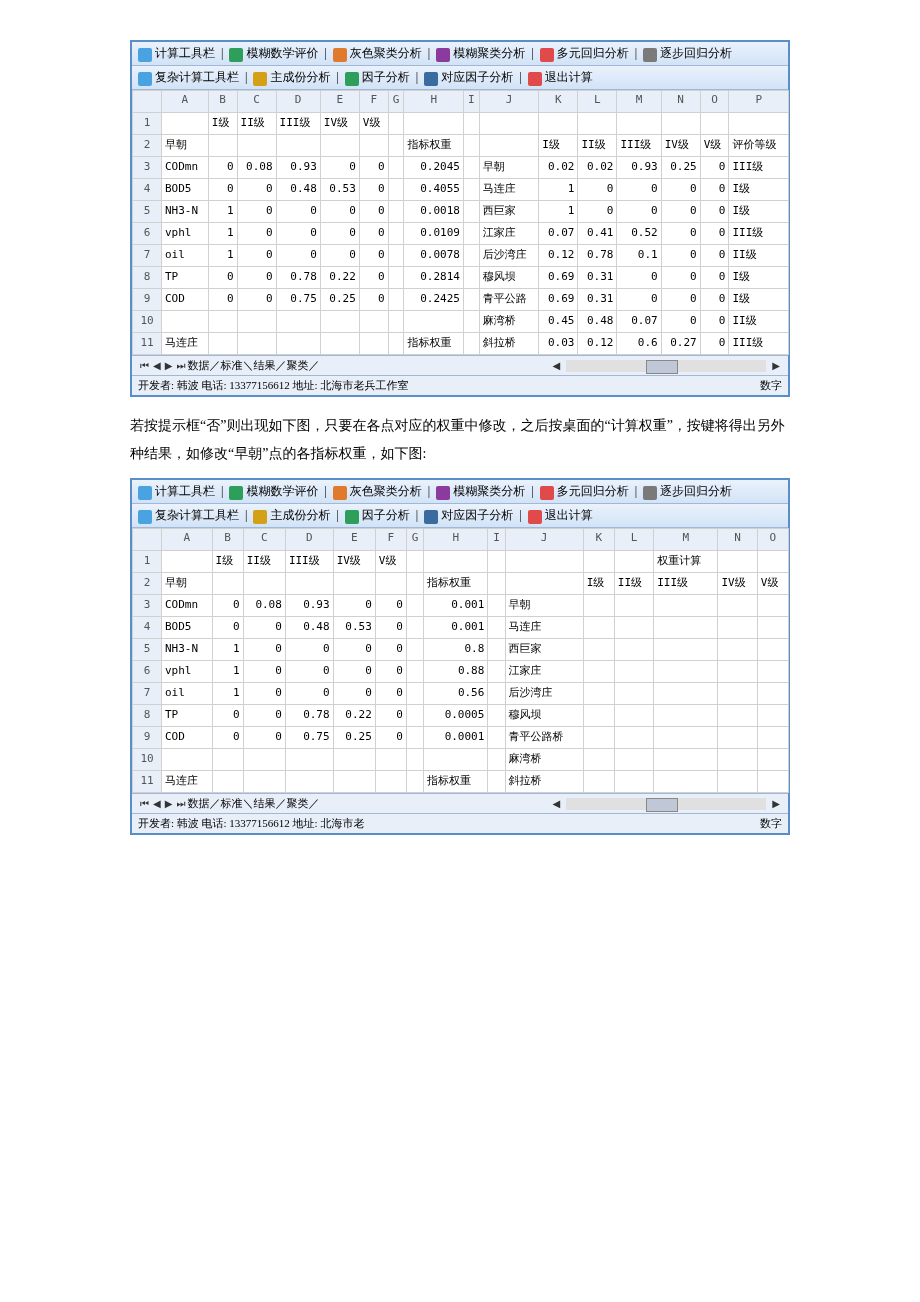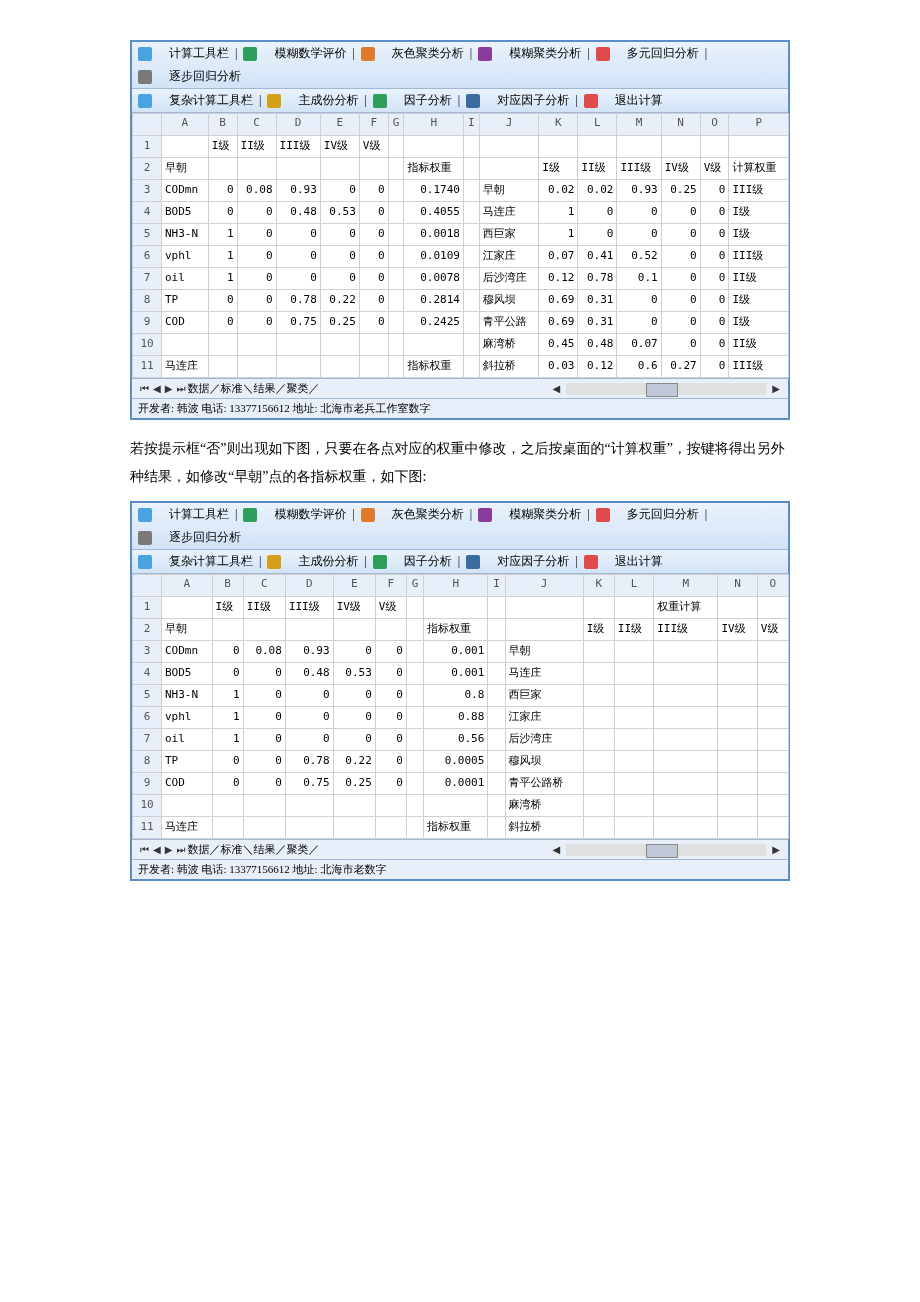--- a/index.html
+++ b/index.html
@@ -1,28 +1,28 @@
 <!DOCTYPE html>
 <html><head>
 <meta charset="utf-8">
 <style>
 body{margin:0;padding:0;font-family:SimSun,serif;font-size:14px;background:#fff;width:920px}
 .page{padding:40px 130px 0 130px}
 .screenshot{border:2px solid #5a8ec8;margin-bottom:15px}
 .toolbar{background:linear-gradient(#eaf2fc,#d2e3f7);border-bottom:1px solid #a0b8d6;padding:3px 6px;font-size:12px;display:flex;align-items:center;gap:6px;flex-wrap:wrap}
-.tb-item{display:flex;align-items:center;gap:17px;color:#000}
+.tb-item{display:flex;align-items:flex-end;gap:3px;color:#000}
 .ic{width:14px;height:14px;display:inline-block;border-radius:2px}
 .grid{display:table;width:100%;border-collapse:collapse;font-size:11px;font-family:SimSun,monospace;background:#fff}
 .row{display:table-row}
 .cell{display:table-cell;border:1px solid #d0d0d0;padding:2px 3px;text-align:right;height:17px;white-space:nowrap;overflow:hidden}
 .hdr{background:#e8eff9;text-align:center;color:#555}
 .rowhdr{background:#e8eff9;text-align:center;color:#555;width:22px}
 .lft{text-align:left}
 .sheettabs{background:#e8eff9;border-top:1px solid #a0b8d6;padding:2px 6px;font-size:11px;display:flex;align-items:center}
-.status{background:#e8eff9;border-top:1px solid #a0b8d6;padding:2px 6px;font-size:11px;display:flex;}
+.status{background:#e8eff9;border-top:1px solid #a0b8d6;padding:2px 6px;font-size:11px;display:flex;justify-content:space-between}
 .para{line-height:2;margin:10px 0}
 .nav-btn{font-size:10px;color:#333;padding:0 2px}
 .scroll-track{flex:1;background:#e0e0e0;height:12px;margin:0 4px;position:relative}
 .scroll-thumb{position:absolute;left:40%;width:30px;height:12px;background:#c0c8d8;border:1px solid #888}
 </style>
 </head>
 <body>
 <div class="page">
 
 <div class="screenshot">
@@ -124,32 +124,32 @@
             <div class="cell"></div>
             <div class="cell"></div>
             <div class="cell lft">指标权重</div>
             <div class="cell"></div>
             <div class="cell"></div>
             <div class="cell lft">I级</div>
             <div class="cell lft">II级</div>
             <div class="cell lft">III级</div>
             <div class="cell lft">IV级</div>
             <div class="cell lft">V级</div>
-            <div class="cell lft">计算权重</div>
+            <div class="cell lft">评价等级</div>
           </div>
           <div class="row">
             <div class="cell rowhdr">3</div>
             <div class="cell lft">CODmn</div>
             <div class="cell">0</div>
             <div class="cell">0.08</div>
             <div class="cell">0.93</div>
             <div class="cell">0</div>
             <div class="cell">0</div>
             <div class="cell"></div>
-            <div class="cell">0.1740</div>
+            <div class="cell">0.2045</div>
             <div class="cell"></div>
             <div class="cell lft">早朝</div>
             <div class="cell">0.02</div>
             <div class="cell">0.02</div>
             <div class="cell">0.93</div>
             <div class="cell">0.25</div>
             <div class="cell">0</div>
             <div class="cell lft">III级</div>
           </div>
           <div class="row">

